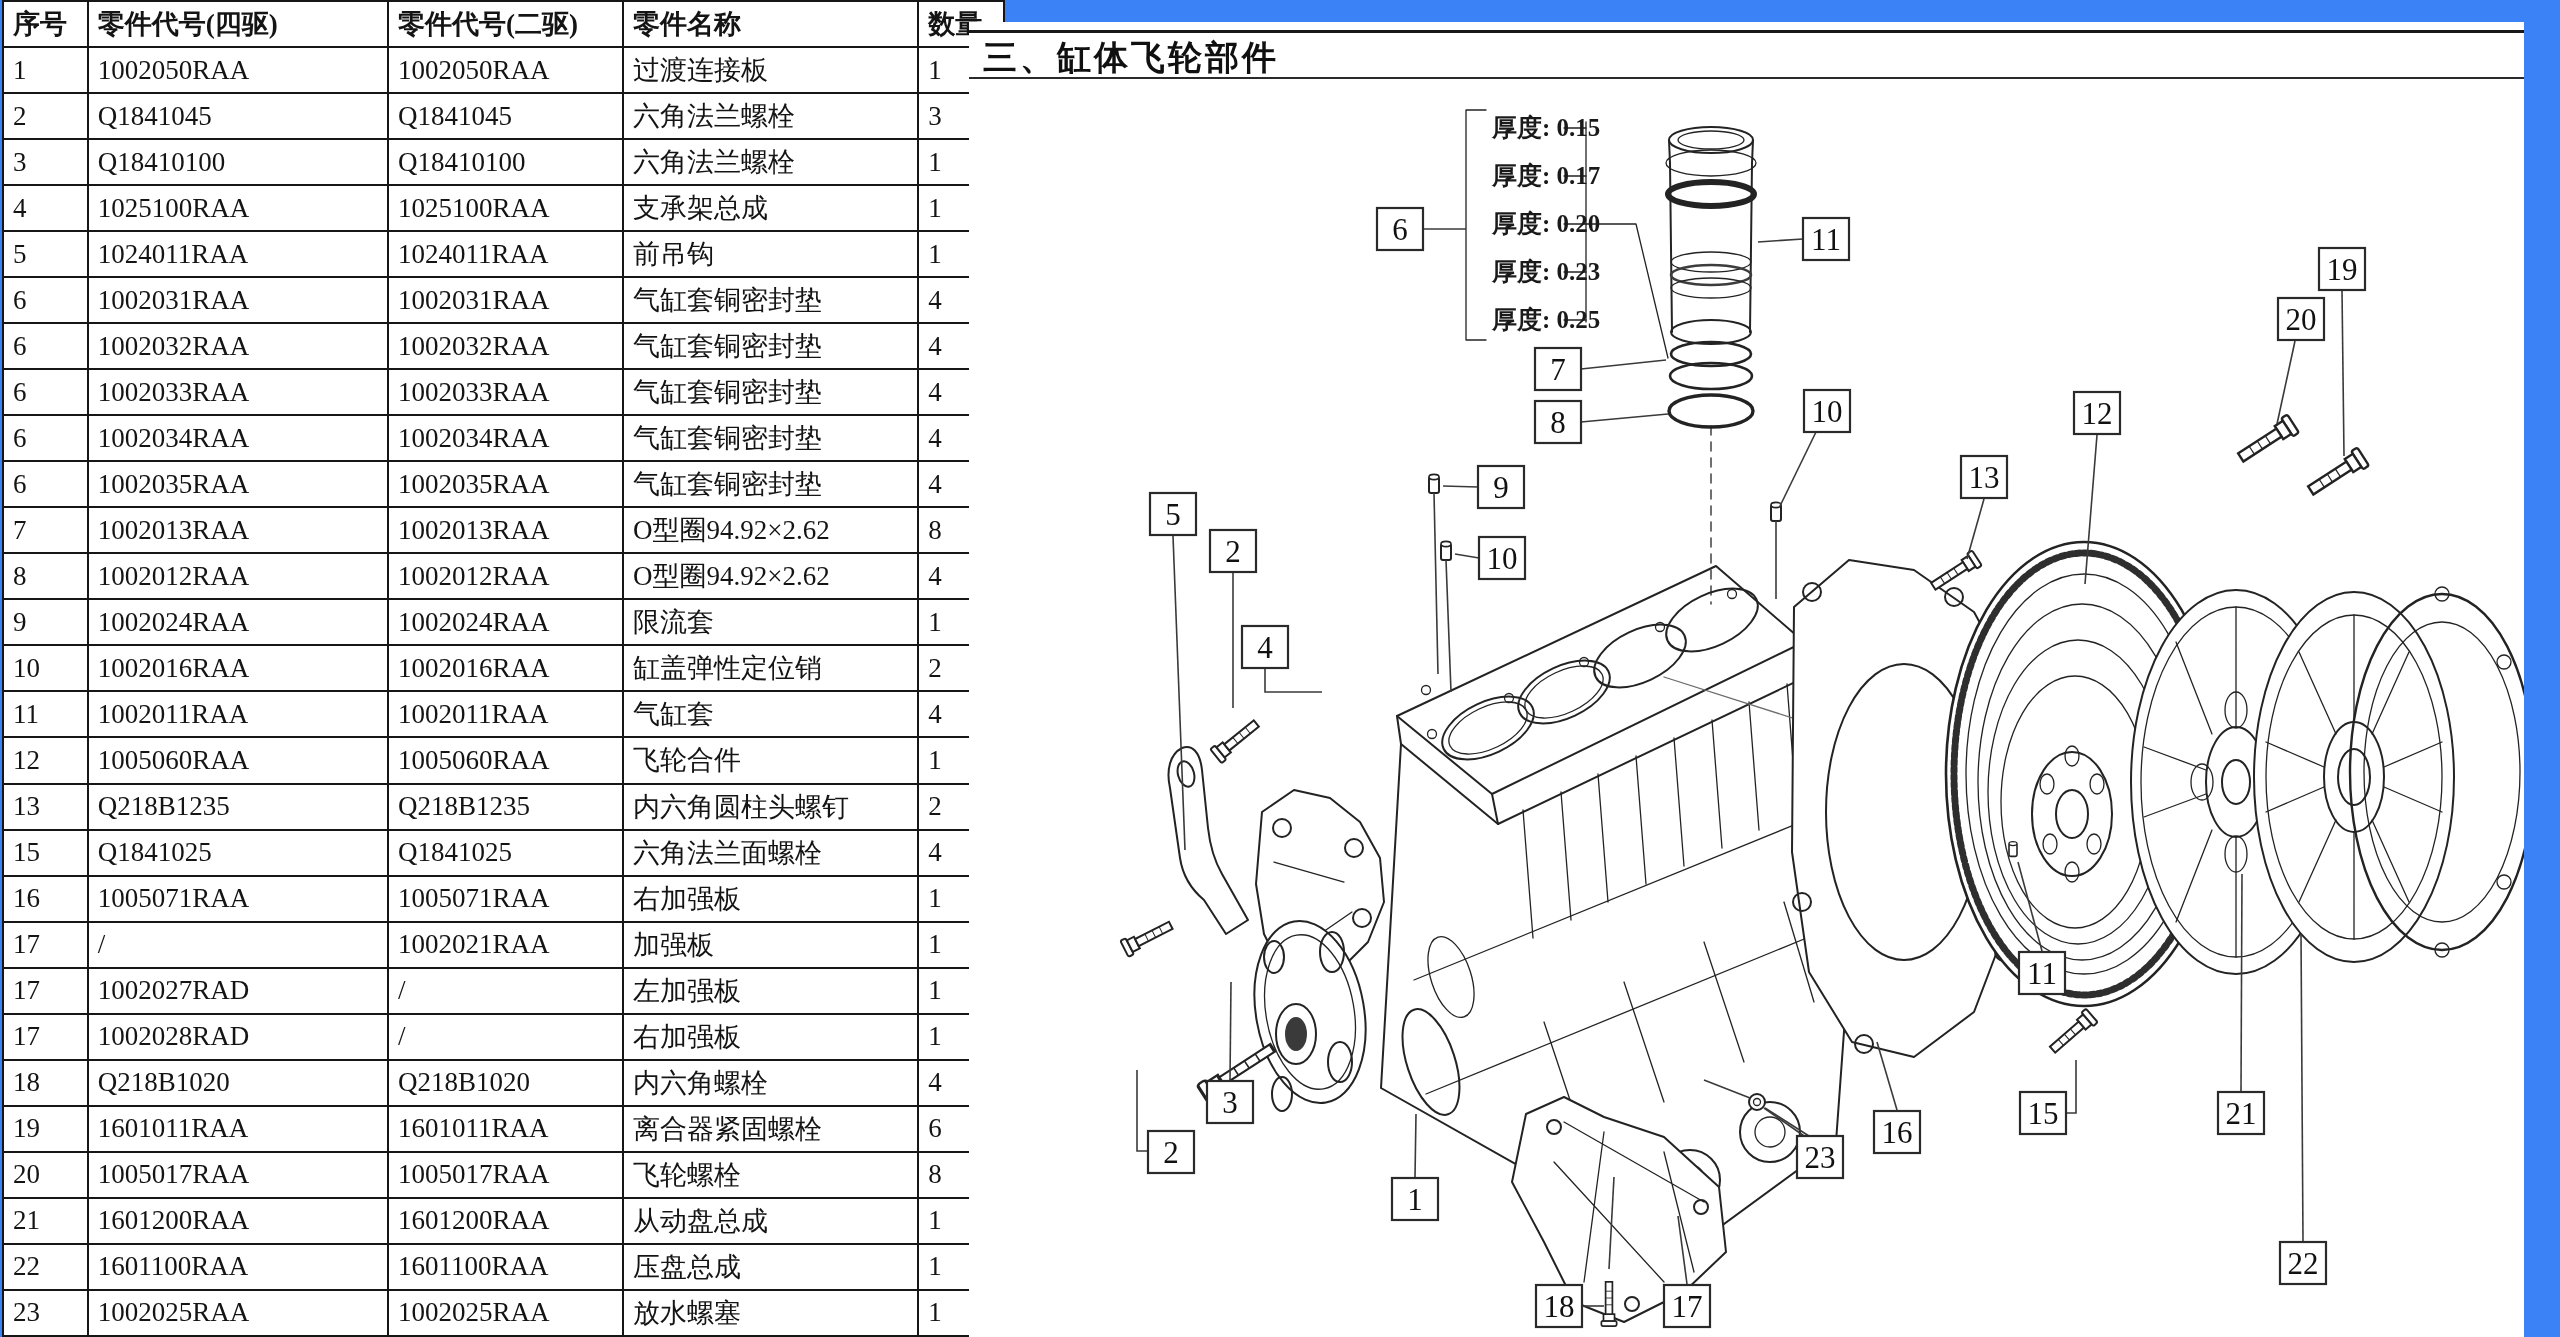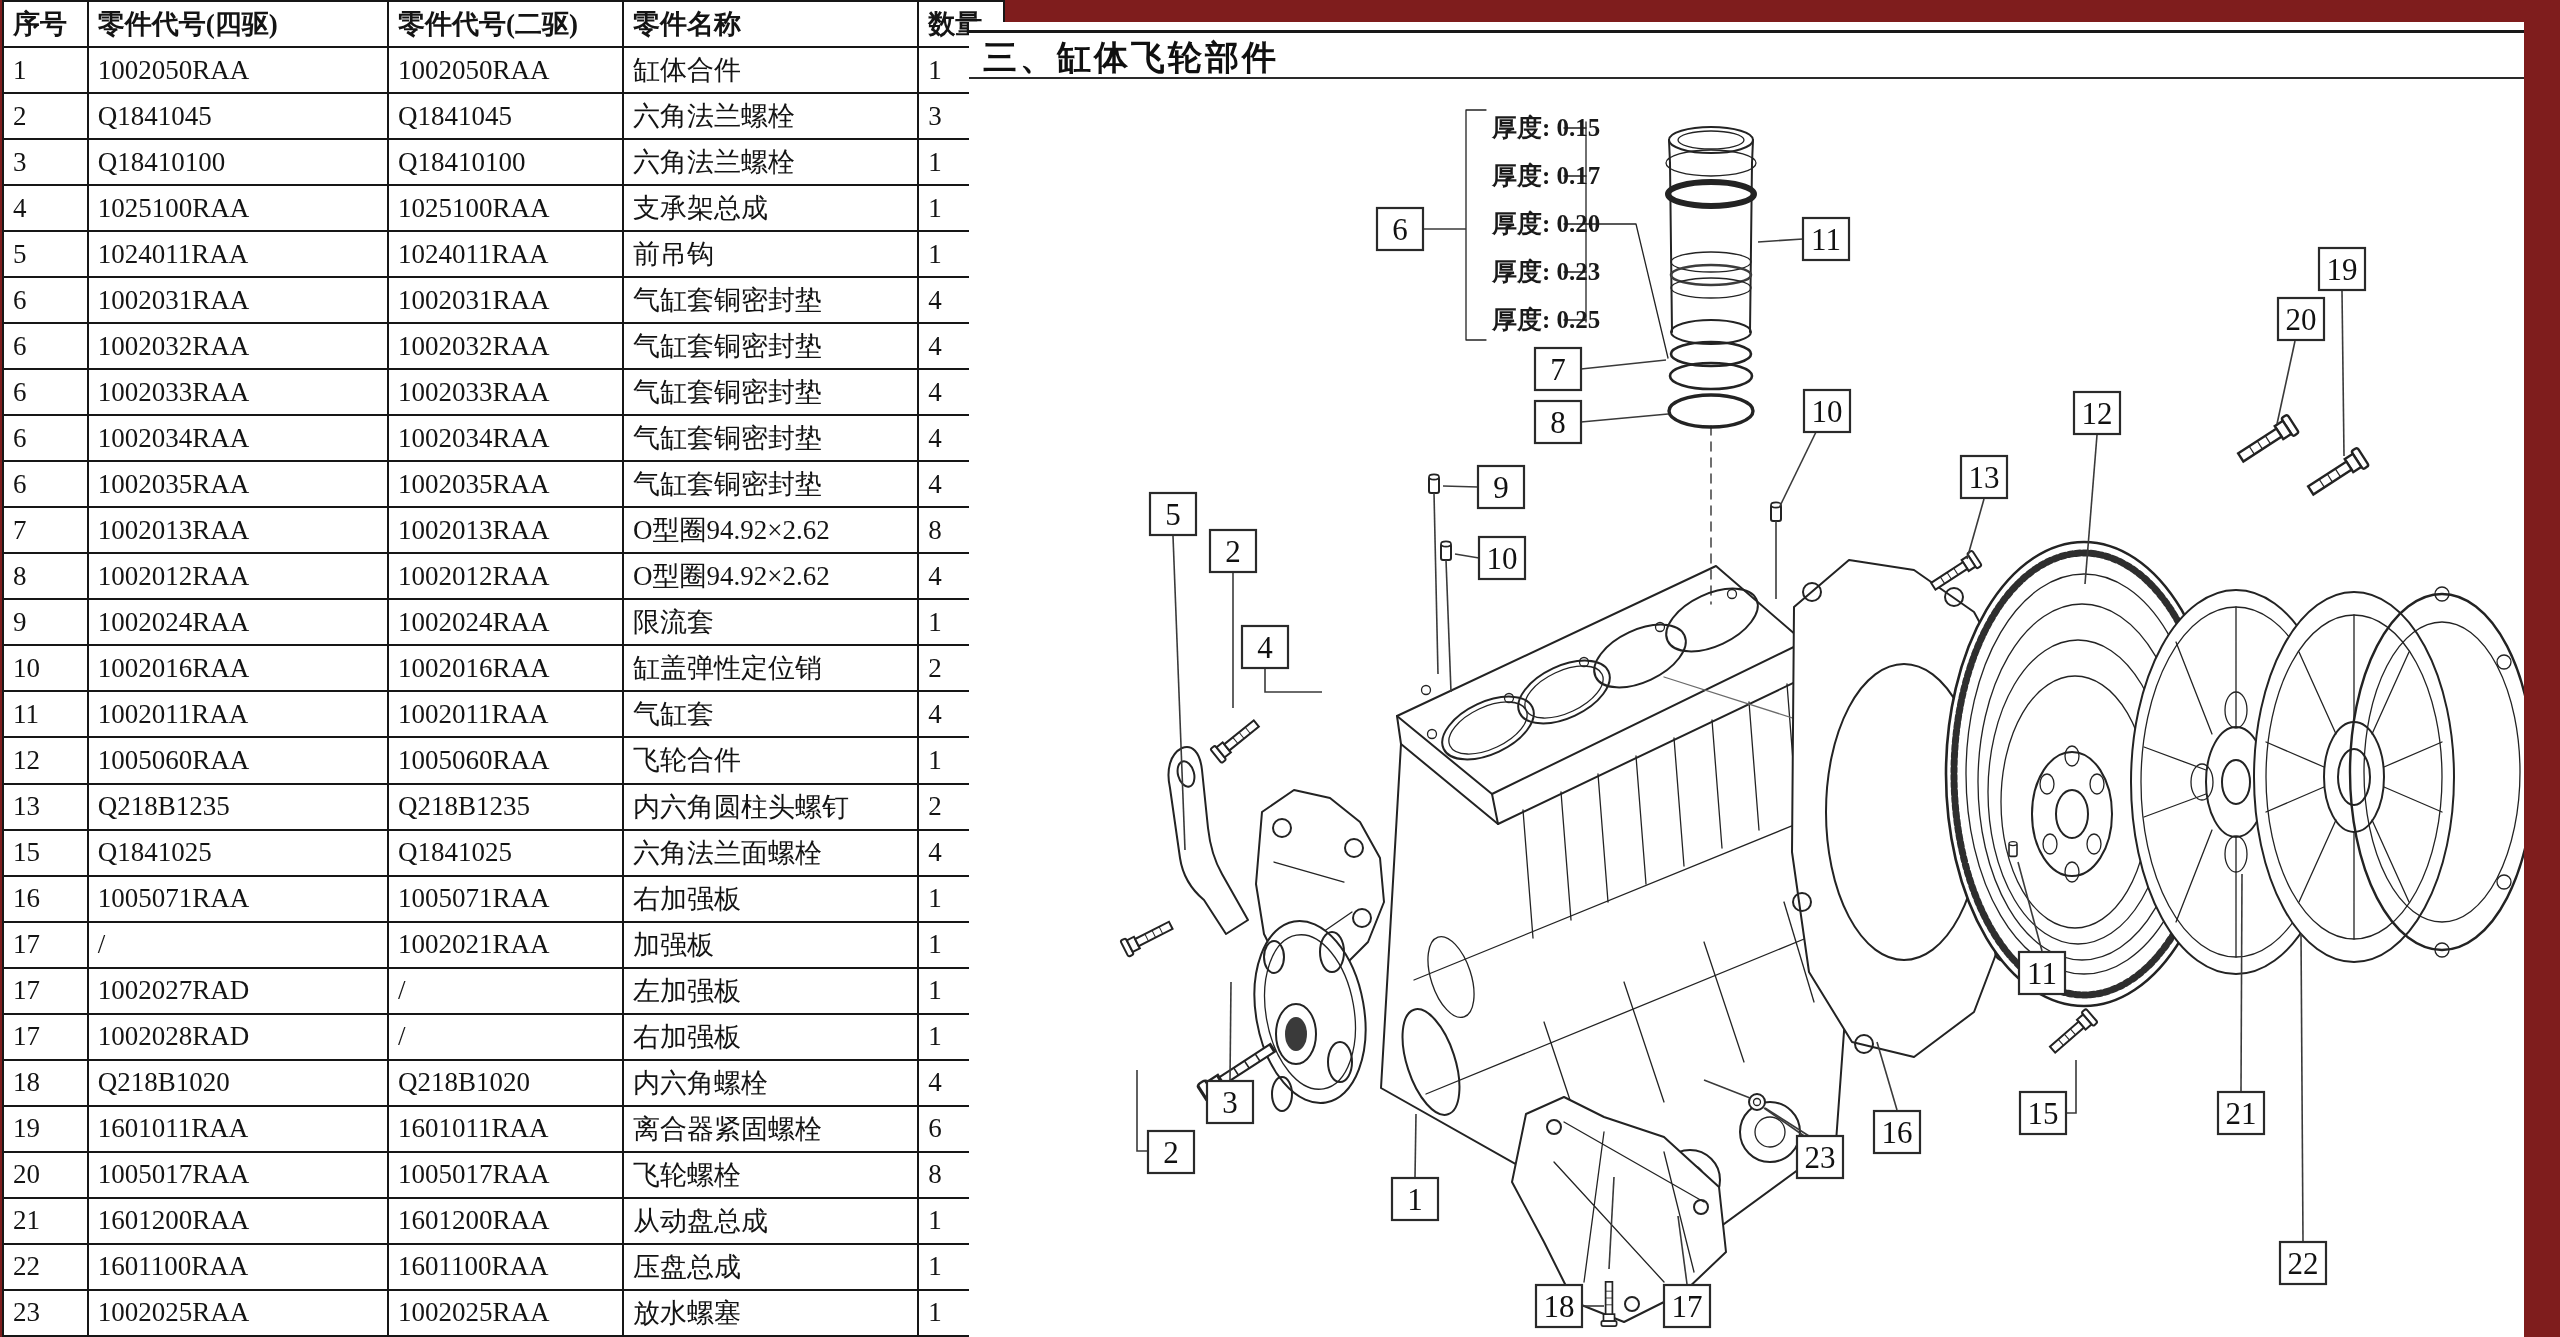--- a/index.html
+++ b/index.html
@@ -1,16 +1,16 @@
 <!DOCTYPE html>
 <html><head>
 <meta charset="utf-8">
 <style>
   html,body{margin:0;padding:0;background:#e8e8e8;}
-  .page{position:relative;width:2560px;height:1337px;background:#7f1d1d;overflow:hidden;
+  .page{position:relative;width:2560px;height:1337px;background:#3b82f6;overflow:hidden;
         font-family:"Liberation Serif","DejaVu Serif",serif;color:#141414;}
   
   .parts-table{position:absolute;left:2px;top:0;width:1003px;height:1337px;
                border-collapse:collapse;table-layout:fixed;background:#fff;}
   .parts-table th,.parts-table td{border:2px solid #161616;padding:0 0 0 9px;
                text-align:left;vertical-align:middle;white-space:nowrap;overflow:hidden;}
   .parts-table th{font-size:27px;font-weight:600;height:44px;}
   .parts-table td{font-size:27px;}
   .col-idx{width:84px;} .col-code4{width:298px;} .col-code2{width:233px;}
   .col-name{width:293px;} .col-qty{width:85px;}
@@ -54,21 +54,21 @@
           <th>零件代号(二驱)</th>
           <th>零件名称</th>
           <th>数量</th>
         </tr>
     </thead>
     <tbody id="parts-body">
         <tr>
           <td>1</td>
           <td>1002050RAA</td>
           <td>1002050RAA</td>
-          <td>缸体合件</td>
+          <td>过渡连接板</td>
           <td>1</td>
         </tr>
         <tr>
           <td>2</td>
           <td>Q1841045</td>
           <td>Q1841045</td>
           <td>六角法兰螺栓</td>
           <td>3</td>
         </tr>
         <tr>

